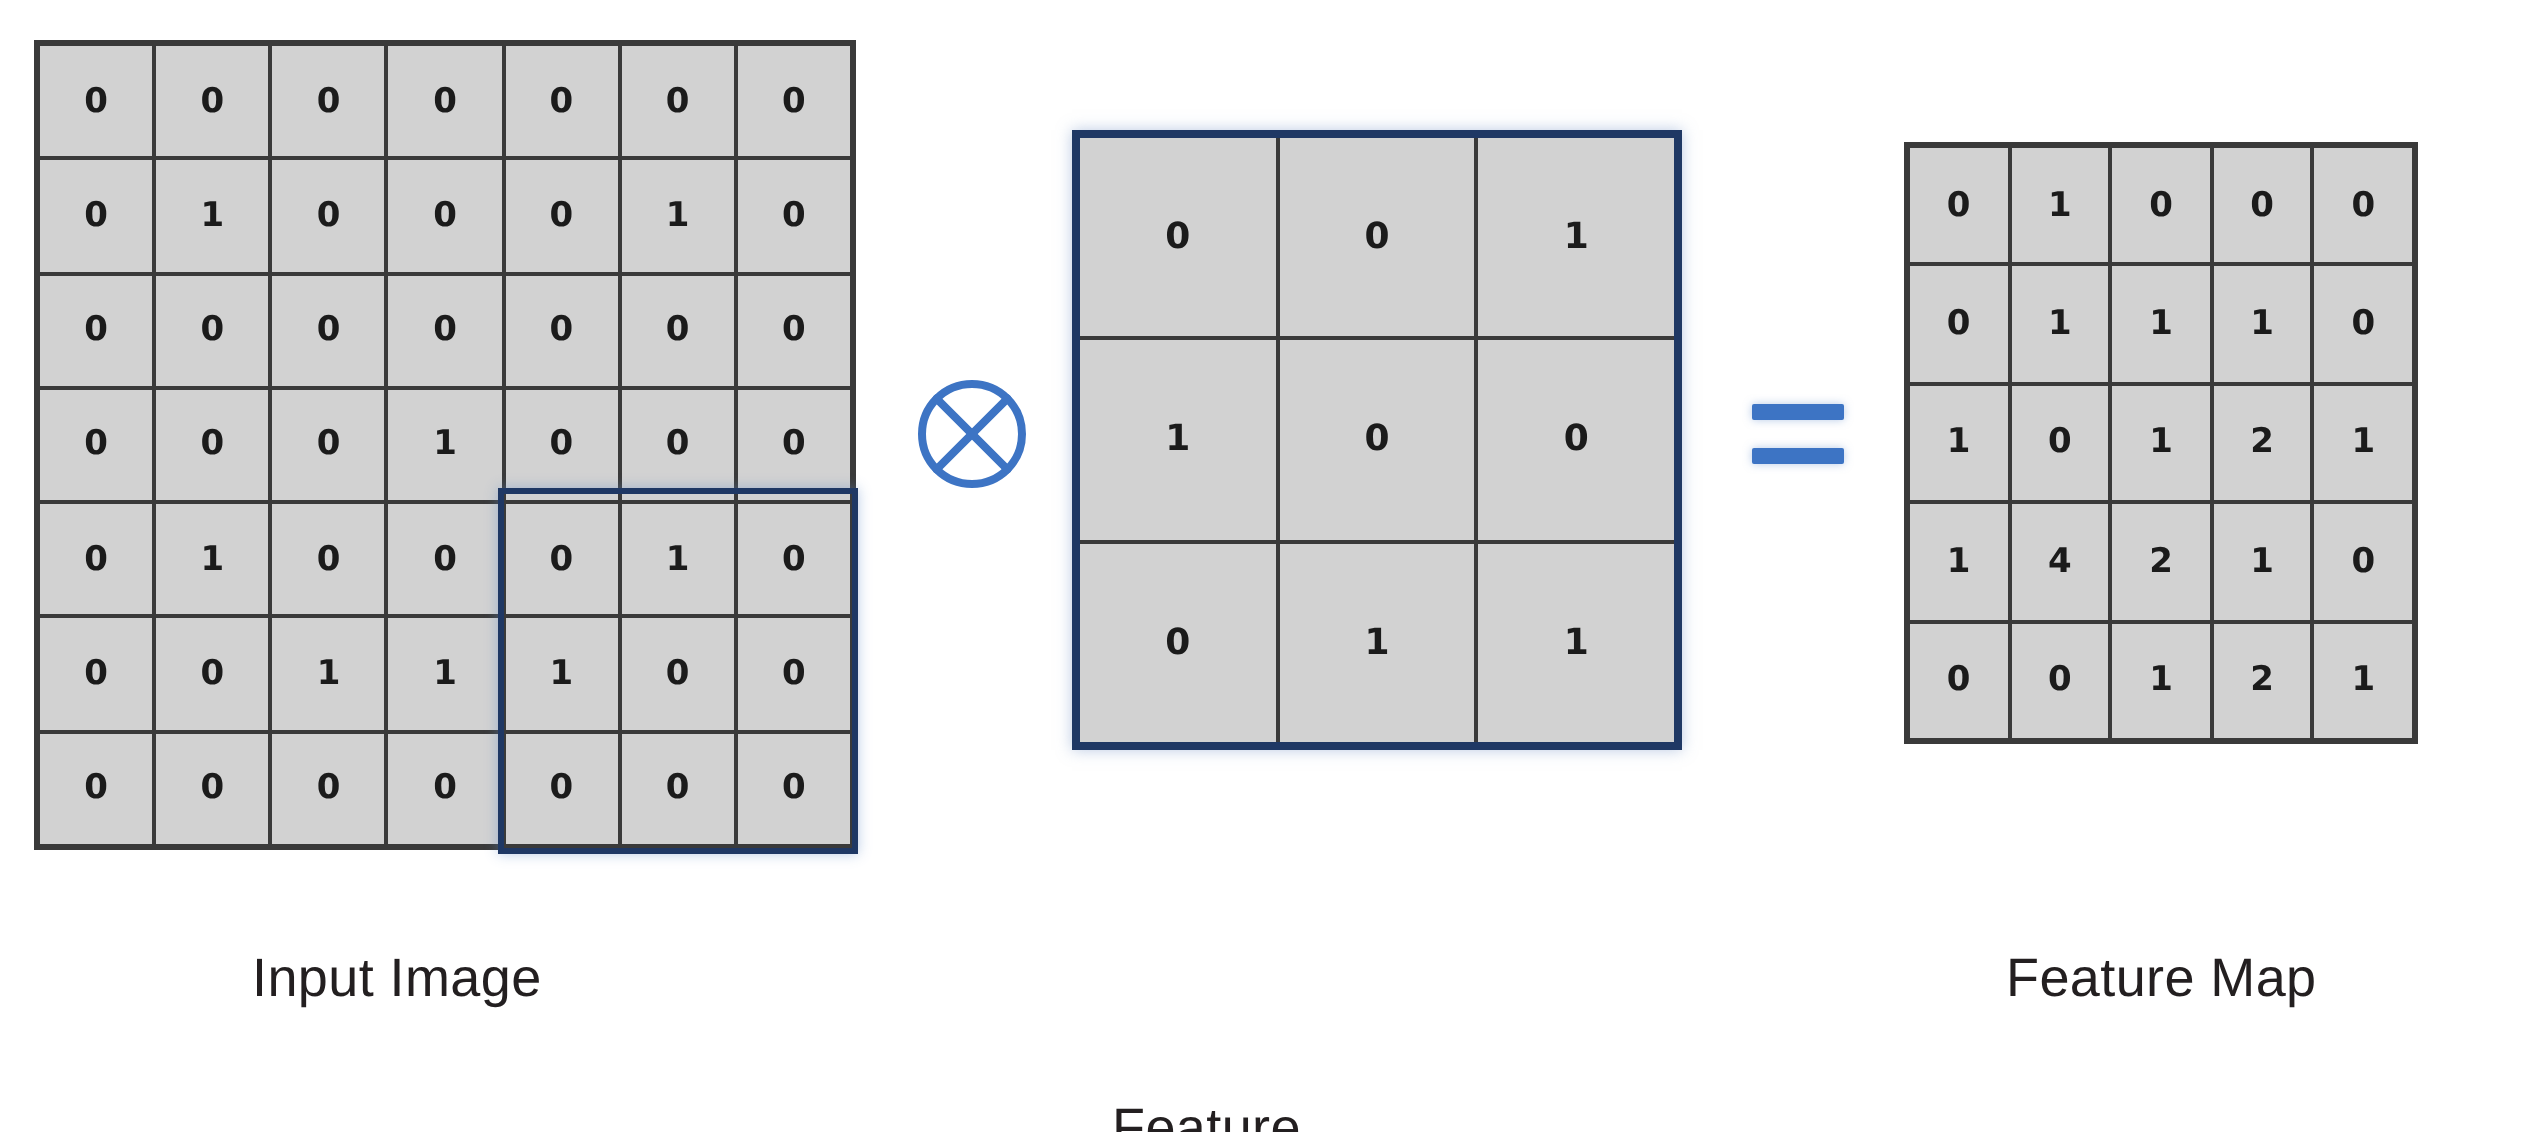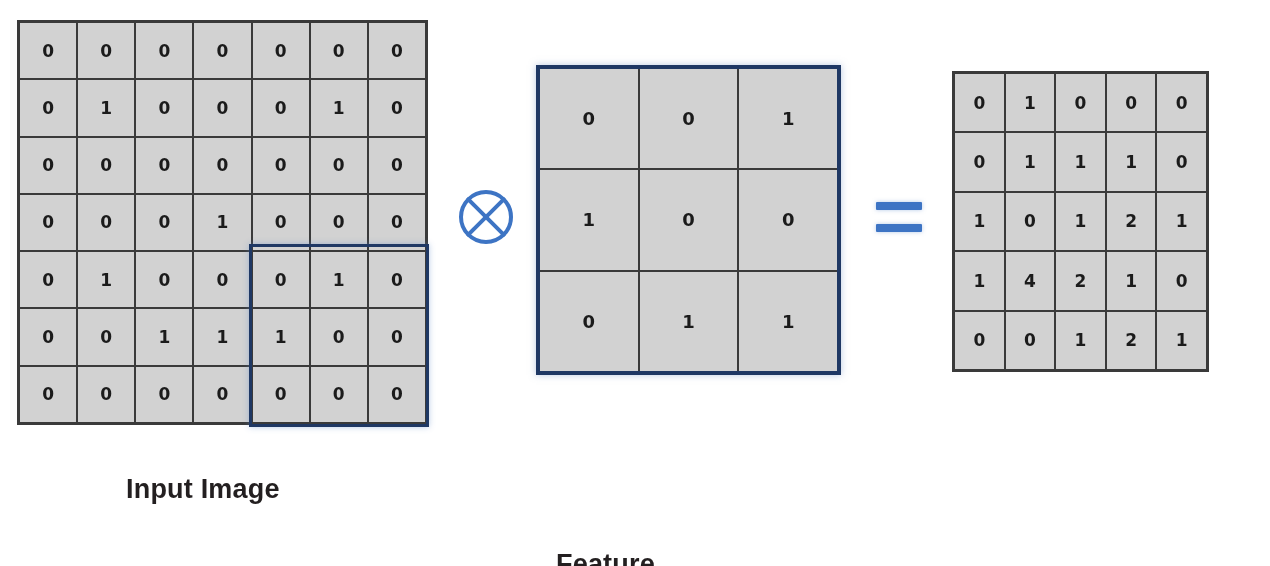--- a/index.html
+++ b/index.html
@@ -131,21 +131,21 @@
   }
   #equals-operator .bar.top { margin-top: 2px; }
   #equals-operator .bar.bottom { margin-bottom: 4px; }
 
   
   .caption {
     position: absolute;
     color: #231f20;
     font-family: "Liberation Sans", sans-serif;
     font-size: 27px;
-    font-weight: 700;
+    font-weight: 400;
     letter-spacing: 0.2px;
     white-space: pre;
     user-select: none;
   }
   #caption-input { left: 126px; top: 474px; }
   #caption-kernel { left: 556px; top: 474px; line-height: 36px; }
   #caption-featuremap { left: 1003px; top: 474px; }
 </style>
 </head>
 <body>
@@ -260,14 +260,15 @@
       <div class="cell">1</div>
     </div>
 
   <div class="caption" id="caption-input">Input Image</div>
 
   <div class="caption" id="caption-kernel">
     <div>Feature</div>
     
   </div>
 
+  <div class="caption" id="caption-featuremap">Feature Map</div>
 
 </div>
 
 </body></html>

